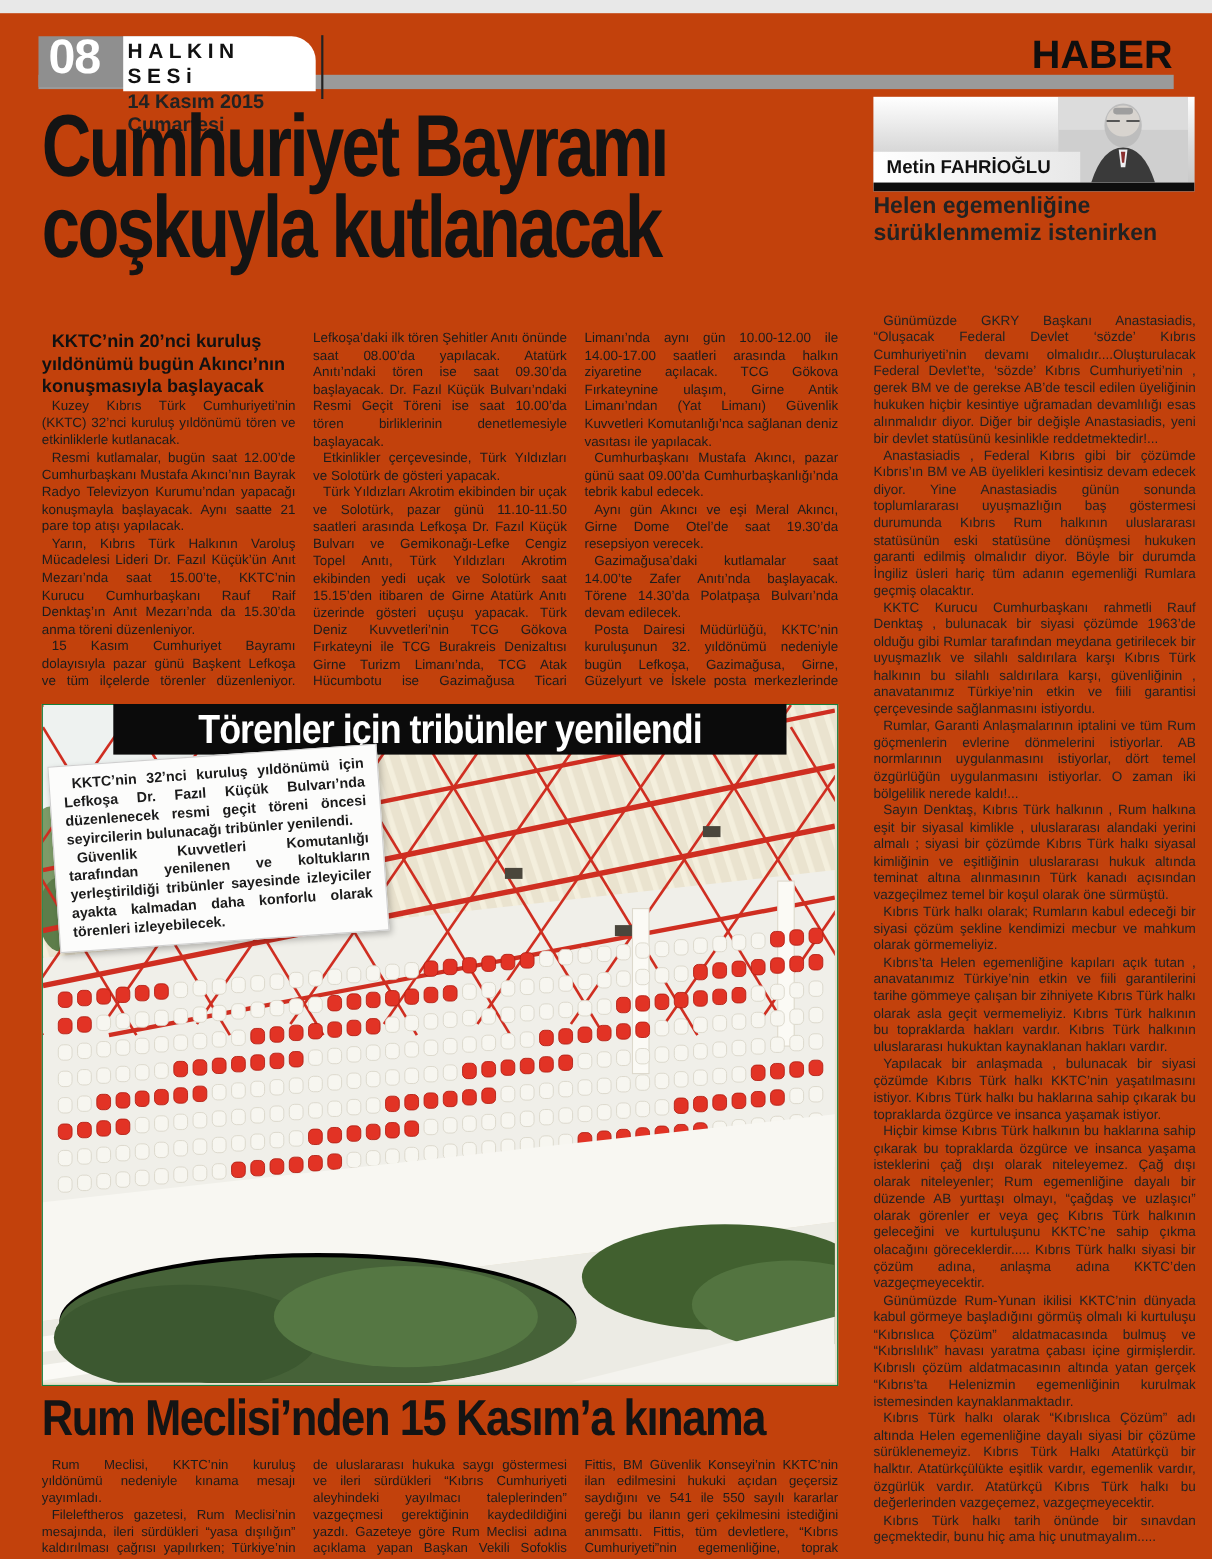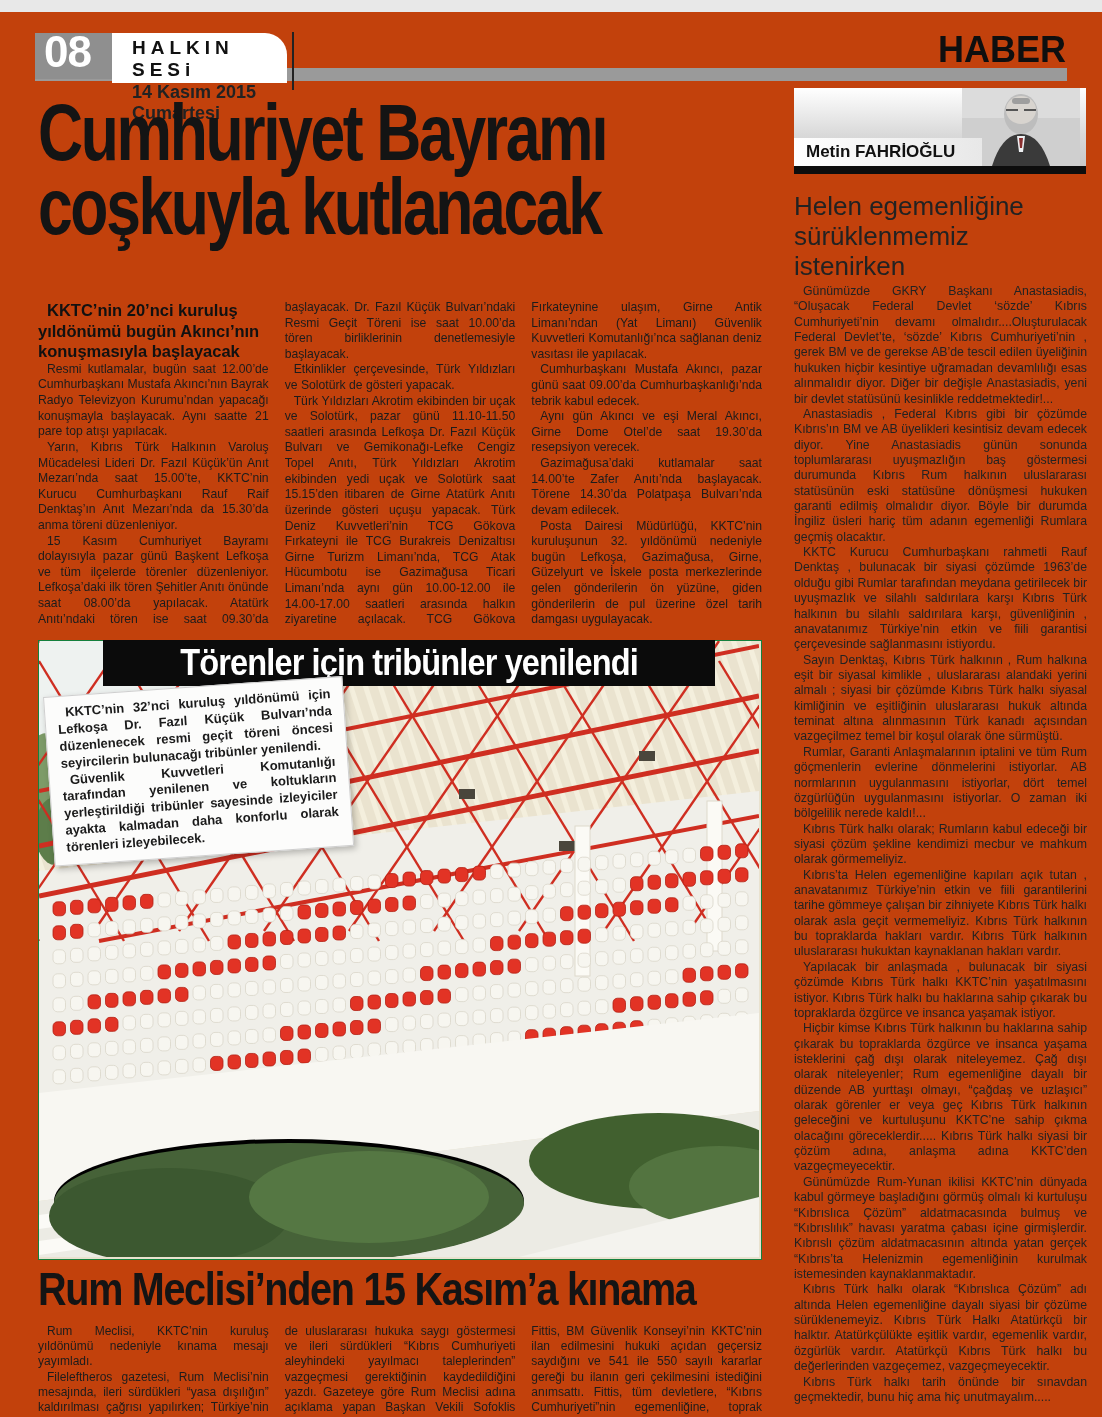--- a/index.html
+++ b/index.html
@@ -6,21 +6,21 @@
   .page{position:relative;width:1102px;height:1417px;margin:12px auto;background:#c2410c;
         font-family:"Liberation Sans",sans-serif;color:#1c1c1c;overflow:hidden;}
 
   
   .header-strip{position:absolute;left:35px;right:35px;top:56px;height:13px;background:#9a9a9a;}
   .page-badge{position:absolute;left:35px;top:21px;width:230px;height:46px;background:#8f8f8f;
               border-radius:0 26px 26px 0;}
   .page-number{position:absolute;left:44px;top:18px;font-size:44px;font-weight:bold;color:#ffffff;
                letter-spacing:-1px;line-height:1;}
   .masthead-tab{position:absolute;left:112px;top:21px;width:175px;height:50px;background:#ffffff;
-                border-radius:0 22px 0 0;padding:4px 0 0 20px;box-sizing:border-box;}
+                border-radius:0 22px 0 0;padding:4px 0 0 4px;box-sizing:border-box;}
   .masthead{font-size:19px;font-weight:bold;letter-spacing:5px;color:#111;line-height:1.15;}
   .issue-date{font-size:18px;font-weight:bold;color:#222;margin-top:1px;}
   .header-divider{position:absolute;left:292px;top:20px;width:2px;height:58px;background:#222;}
   .section-label{position:absolute;right:36px;top:20px;font-size:36px;font-weight:bold;
                  color:#0f0f0f;letter-spacing:0px;line-height:1;}
 
   
   .lead-headline{position:absolute;left:38px;top:84px;width:900px;font-weight:bold;color:#141414;
                  font-size:80px;line-height:0.93;letter-spacing:-3px;transform:scaleX(0.78);
                  transform-origin:left top;white-space:nowrap;}
@@ -55,21 +55,21 @@
 
   
   .columnist-card{position:absolute;left:794px;top:76px;width:292px;height:86px;
                   background:linear-gradient(180deg,#ffffff 0%,#d9d9d9 55%,#c4c4c4 100%);overflow:hidden;}
   .columnist-photo{position:absolute;right:6px;top:0;width:118px;height:78px;}
   .columnist-name-band{position:absolute;left:0;bottom:8px;width:188px;height:28px;
                        background:linear-gradient(90deg,#ffffff, #e8e8e8);display:flex;align-items:center;}
   .columnist-name{font-size:17px;font-weight:bold;color:#111;padding-left:12px;white-space:nowrap;}
   .columnist-black-bar{position:absolute;left:0;bottom:0;width:100%;height:8px;background:#0d0d0d;}
 
-  .column-title{position:absolute;left:794px;top:180px;width:292px;font-size:26px;font-weight:normal;
+  .column-title{position:absolute;left:794px;top:164px;width:292px;font-size:21px;font-weight:bold;
                 line-height:1.15;color:#222222;}
   .column-body{position:absolute;left:794px;top:272px;width:293px;height:1140px;overflow:hidden;
                font-size:12.3px;line-height:1.25;color:#222;text-align:justify;}
   .column-body p{margin:0;text-indent:9px;}
 </style>
 </head>
 <body>
 
 <div class="page">
 
@@ -83,20 +83,21 @@
   <div class="header-divider"></div>
   <div class="section-label">HABER</div>
 
   <div class="lead-headline">
     <div>Cumhuriyet Bayramı</div>
     <div>coşkuyla kutlanacak</div>
   </div>
 
   <div class="lead-body">
     <p class="deck">KKTC’nin 20’nci kuruluş yıldönümü bugün Akıncı’nın konuşmasıyla başlayacak</p>
+    <p>Kuzey Kıbrıs Türk Cumhuriyeti’nin (KKTC) 32’nci kuruluş yıldönümü tören ve etkinliklerle kutlanacak.</p>
     <p>Resmi kutlamalar, bugün saat 12.00’de Cumhurbaşkanı Mustafa Akıncı’nın Bayrak Radyo Televizyon Kurumu’ndan yapacağı konuşmayla başlayacak. Aynı saatte 21 pare top atışı yapılacak.</p>
     <p>Yarın, Kıbrıs Türk Halkının Varoluş Mücadelesi Lideri Dr. Fazıl Küçük’ün Anıt Mezarı’nda saat 15.00’te, KKTC’nin Kurucu Cumhurbaşkanı Rauf Raif Denktaş’ın Anıt Mezarı’nda da 15.30’da anma töreni düzenleniyor.</p>
     <p>15 Kasım Cumhuriyet Bayramı dolayısıyla pazar günü Başkent Lefkoşa ve tüm ilçelerde törenler düzenleniyor. Lefkoşa’daki ilk tören Şehitler Anıtı önünde saat 08.00’da yapılacak. Atatürk Anıtı’ndaki tören ise saat 09.30’da başlayacak. Dr. Fazıl Küçük Bulvarı’ndaki Resmi Geçit Töreni ise saat 10.00’da tören birliklerinin denetlemesiyle başlayacak.</p>
     <p>Etkinlikler çerçevesinde, Türk Yıldızları ve Solotürk de gösteri yapacak.</p>
     <p>Türk Yıldızları Akrotim ekibinden bir uçak ve Solotürk, pazar günü 11.10-11.50 saatleri arasında Lefkoşa Dr. Fazıl Küçük Bulvarı ve Gemikonağı-Lefke Cengiz Topel Anıtı, Türk Yıldızları Akrotim ekibinden yedi uçak ve Solotürk saat 15.15’den itibaren de Girne Atatürk Anıtı üzerinde gösteri uçuşu yapacak. Türk Deniz Kuvvetleri’nin TCG Gökova Fırkateyni ile TCG Burakreis Denizaltısı Girne Turizm Limanı’nda, TCG Atak Hücumbotu ise Gazimağusa Ticari Limanı’nda aynı gün 10.00-12.00 ile 14.00-17.00 saatleri arasında halkın ziyaretine açılacak. TCG Gökova Fırkateynine ulaşım, Girne Antik Limanı’ndan (Yat Limanı) Güvenlik Kuvvetleri Komutanlığı’nca sağlanan deniz vasıtası ile yapılacak.</p>
     <p>Cumhurbaşkanı Mustafa Akıncı, pazar günü saat 09.00’da Cumhurbaşkanlığı’nda tebrik kabul edecek.</p>
     <p>Aynı gün Akıncı ve eşi Meral Akıncı, Girne Dome Otel’de saat 19.30’da resepsiyon verecek.</p>
     <p>Gazimağusa’daki kutlamalar saat 14.00’te Zafer Anıtı’nda başlayacak. Törene 14.30’da Polatpaşa Bulvarı’nda devam edilecek.</p>
     <p>Posta Dairesi Müdürlüğü, KKTC’nin kuruluşunun 32. yıldönümü nedeniyle bugün Lefkoşa, Gazimağusa, Girne, Güzelyurt ve İskele posta merkezlerinde gelen gönderilerin ön yüzüne, giden gönderilerin de pul üzerine özel tarih damgası uygulayacak.</p>
   </div>
@@ -565,22 +566,22 @@
     </div>
     <div class="columnist-black-bar"></div>
   </div>
 
   <div class="column-title">Helen egemenliğine sürüklenmemiz istenirken</div>
 
   <div class="column-body">
     <p>Günümüzde GKRY Başkanı  Anastasiadis, “Oluşacak Federal Devlet ‘sözde’ Kıbrıs Cumhuriyeti’nin  devamı olmalıdır....Oluşturulacak Federal Devlet’te, ‘sözde’ Kıbrıs Cumhuriyeti’nin , gerek BM ve de gerekse AB’de  tescil edilen üyeliğinin  hukuken hiçbir kesintiye uğramadan devamlılığı   esas alınmalıdır diyor. Diğer bir değişle Anastasiadis, yeni bir devlet statüsünü kesinlikle reddetmektedir!...</p>
     <p>Anastasiadis , Federal  Kıbrıs gibi bir çözümde Kıbrıs’ın BM ve AB üyelikleri kesintisiz   devam edecek diyor. Yine Anastasiadis günün sonunda toplumlararası uyuşmazlığın baş göstermesi durumunda Kıbrıs Rum halkının uluslararası statüsünün eski statüsüne  dönüşmesi hukuken garanti edilmiş olmalıdır diyor. Böyle bir durumda İngiliz üsleri hariç tüm adanın egemenliği Rumlara geçmiş olacaktır.</p>
     <p>KKTC Kurucu Cumhurbaşkanı rahmetli Rauf Denktaş , bulunacak bir siyasi  çözümde  1963’de olduğu gibi  Rumlar tarafından meydana getirilecek bir  uyuşmazlık   ve  silahlı saldırılara karşı  Kıbrıs Türk halkının bu silahlı saldırılara karşı, güvenliğinin  , anavatanımız Türkiye’nin etkin  ve fiili  garantisi çerçevesinde sağlanmasını istiyordu.</p>
+    <p>Rumlar,  Garanti Anlaşmalarının iptalini ve tüm Rum göçmenlerin evlerine dönmelerini istiyorlar. AB normlarının uygulanmasını istiyorlar, dört temel özgürlüğün uygulanmasını istiyorlar. O zaman iki bölgelilik nerede kaldı!...</p>
     <p>Sayın Denktaş, Kıbrıs Türk halkının   , Rum halkına eşit bir  siyasal kimlikle ,  uluslararası alandaki yerini almalı ; siyasi  bir çözümde  Kıbrıs Türk halkı  siyasal kimliğinin ve eşitliğinin uluslararası hukuk altında  teminat altına alınmasının Türk kanadı   açısından vazgeçilmez temel bir   koşul olarak öne sürmüştü.</p>
-    <p>Rumlar,  Garanti Anlaşmalarının iptalini ve tüm Rum göçmenlerin evlerine dönmelerini istiyorlar. AB normlarının uygulanmasını istiyorlar, dört temel özgürlüğün uygulanmasını istiyorlar. O zaman iki bölgelilik nerede kaldı!...</p>
     <p>Kıbrıs Türk halkı olarak; Rumların kabul  edeceği bir siyasi çözüm  şekline kendimizi mecbur   ve mahkum olarak görmemeliyiz.</p>
     <p>Kıbrıs’ta Helen egemenliğine kapıları açık tutan , anavatanımız Türkiye’nin etkin ve fiili garantilerini tarihe  gömmeye çalışan bir zihniyete Kıbrıs Türk halkı olarak asla geçit  vermemeliyiz. Kıbrıs Türk halkının bu topraklarda hakları vardır. Kıbrıs Türk halkının uluslararası hukuktan kaynaklanan hakları vardır.</p>
     <p>Yapılacak bir anlaşmada ,  bulunacak bir siyasi çözümde Kıbrıs Türk halkı  KKTC’nin yaşatılmasını istiyor. Kıbrıs Türk halkı bu haklarına  sahip çıkarak bu topraklarda özgürce ve insanca  yaşamak istiyor.</p>
     <p>Hiçbir kimse Kıbrıs  Türk halkının  bu haklarına sahip çıkarak bu topraklarda özgürce ve insanca yaşama isteklerini çağ dışı olarak niteleyemez. Çağ dışı olarak niteleyenler; Rum egemenliğine dayalı bir düzende AB yurttaşı olmayı, “çağdaş  ve uzlaşıcı” olarak  görenler er veya geç Kıbrıs  Türk halkının  geleceğini  ve kurtuluşunu KKTC’ne sahip çıkma olacağını göreceklerdir..... Kıbrıs Türk halkı siyasi bir çözüm adına, anlaşma adına  KKTC’den vazgeçmeyecektir.</p>
     <p>Günümüzde Rum-Yunan ikilisi  KKTC’nin dünyada kabul görmeye başladığını görmüş olmalı ki  kurtuluşu “Kıbrıslıca Çözüm” aldatmacasında bulmuş  ve  “Kıbrıslılık” havası yaratma  çabası içine girmişlerdir. Kıbrıslı çözüm aldatmacasının  altında yatan gerçek “Kıbrıs’ta Helenizmin egemenliğinin  kurulmak istemesinden  kaynaklanmaktadır.</p>
     <p>Kıbrıs Türk halkı olarak “Kıbrıslıca Çözüm” adı altında  Helen egemenliğine dayalı siyasi bir çözüme sürüklenemeyiz. Kıbrıs Türk Halkı Atatürkçü bir halktır. Atatürkçülükte  eşitlik vardır, egemenlik vardır, özgürlük vardır. Atatürkçü Kıbrıs Türk halkı bu değerlerinden vazgeçemez, vazgeçmeyecektir.</p>
     <p>Kıbrıs Türk halkı  tarih  önünde  bir sınavdan geçmektedir, bunu hiç ama hiç unutmayalım.....</p>
   </div>
 
 </div>

